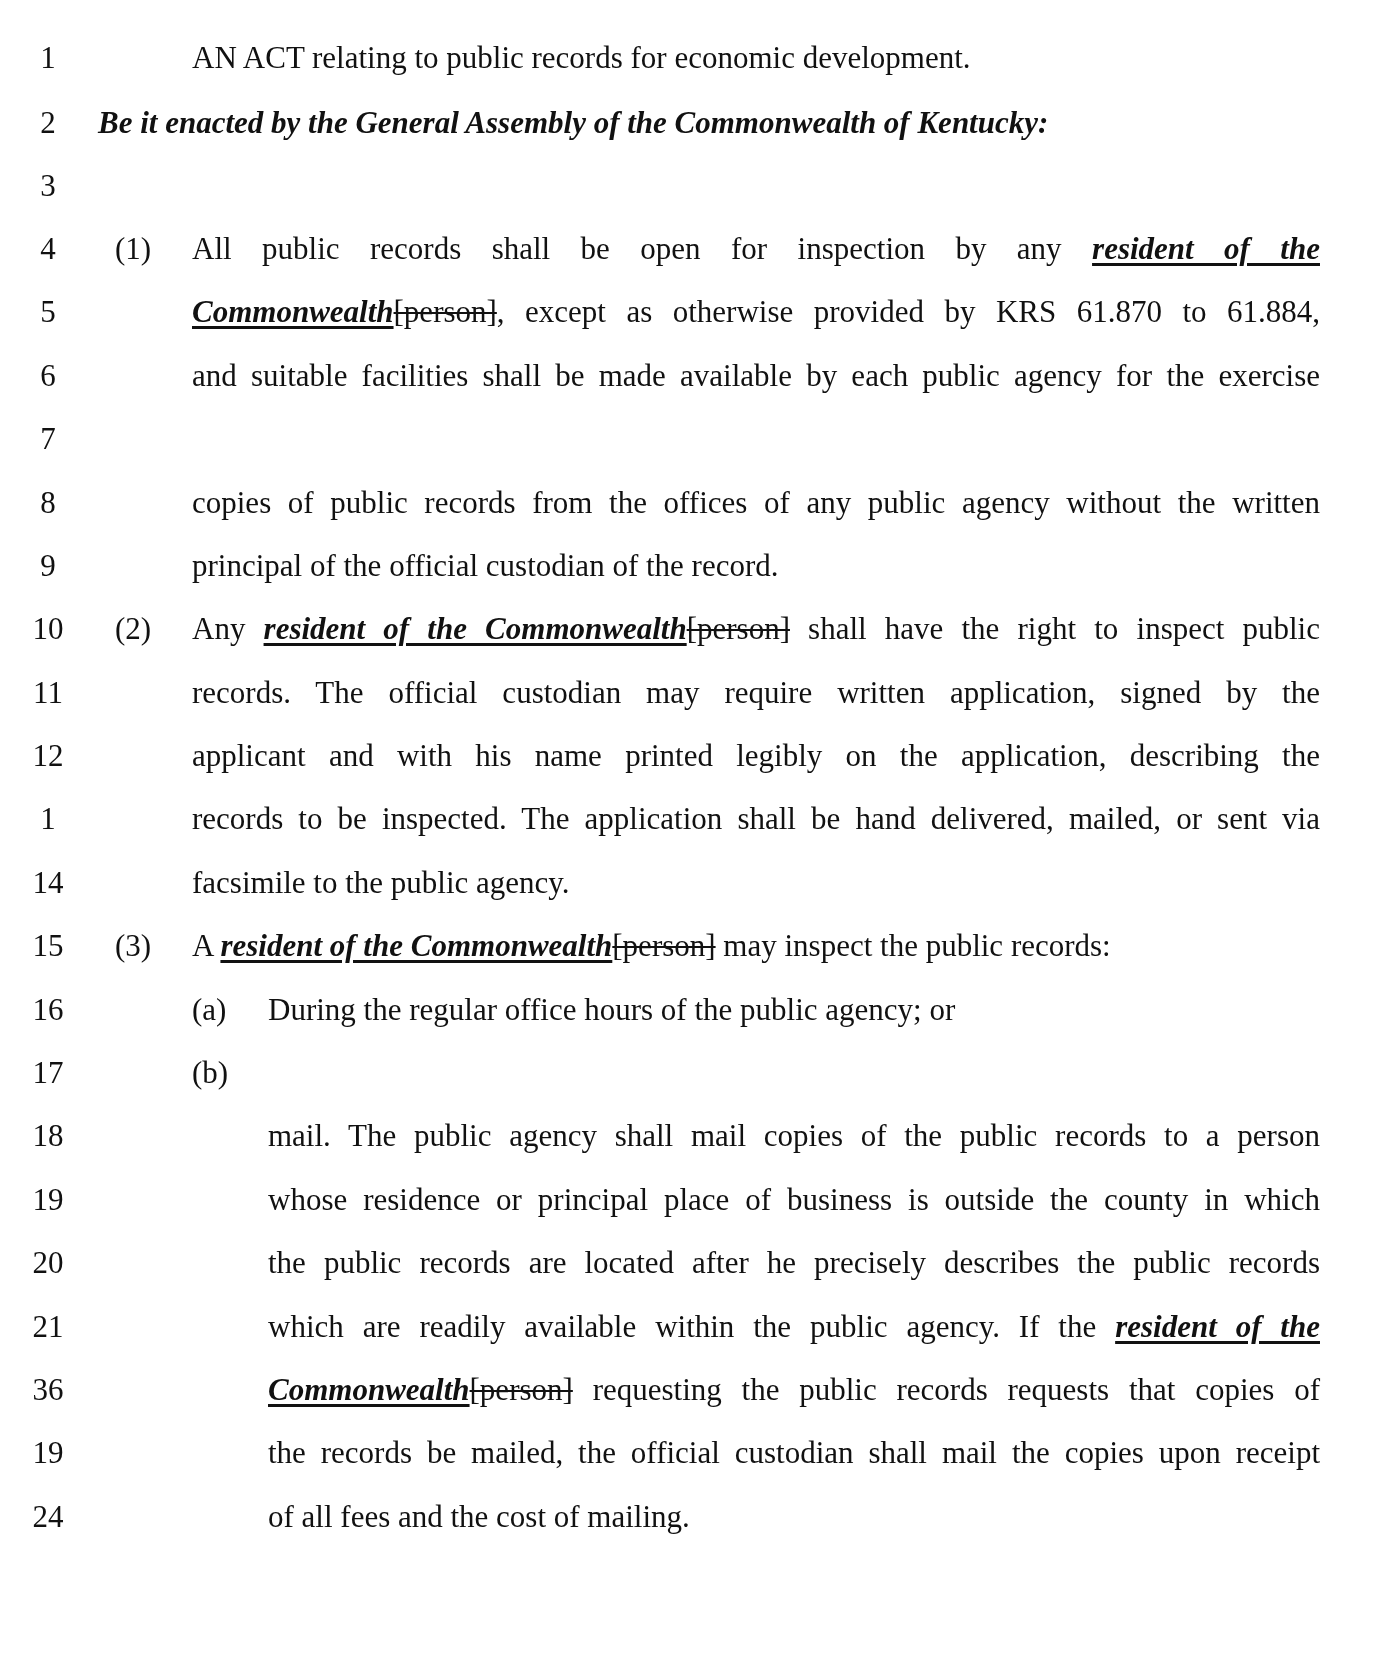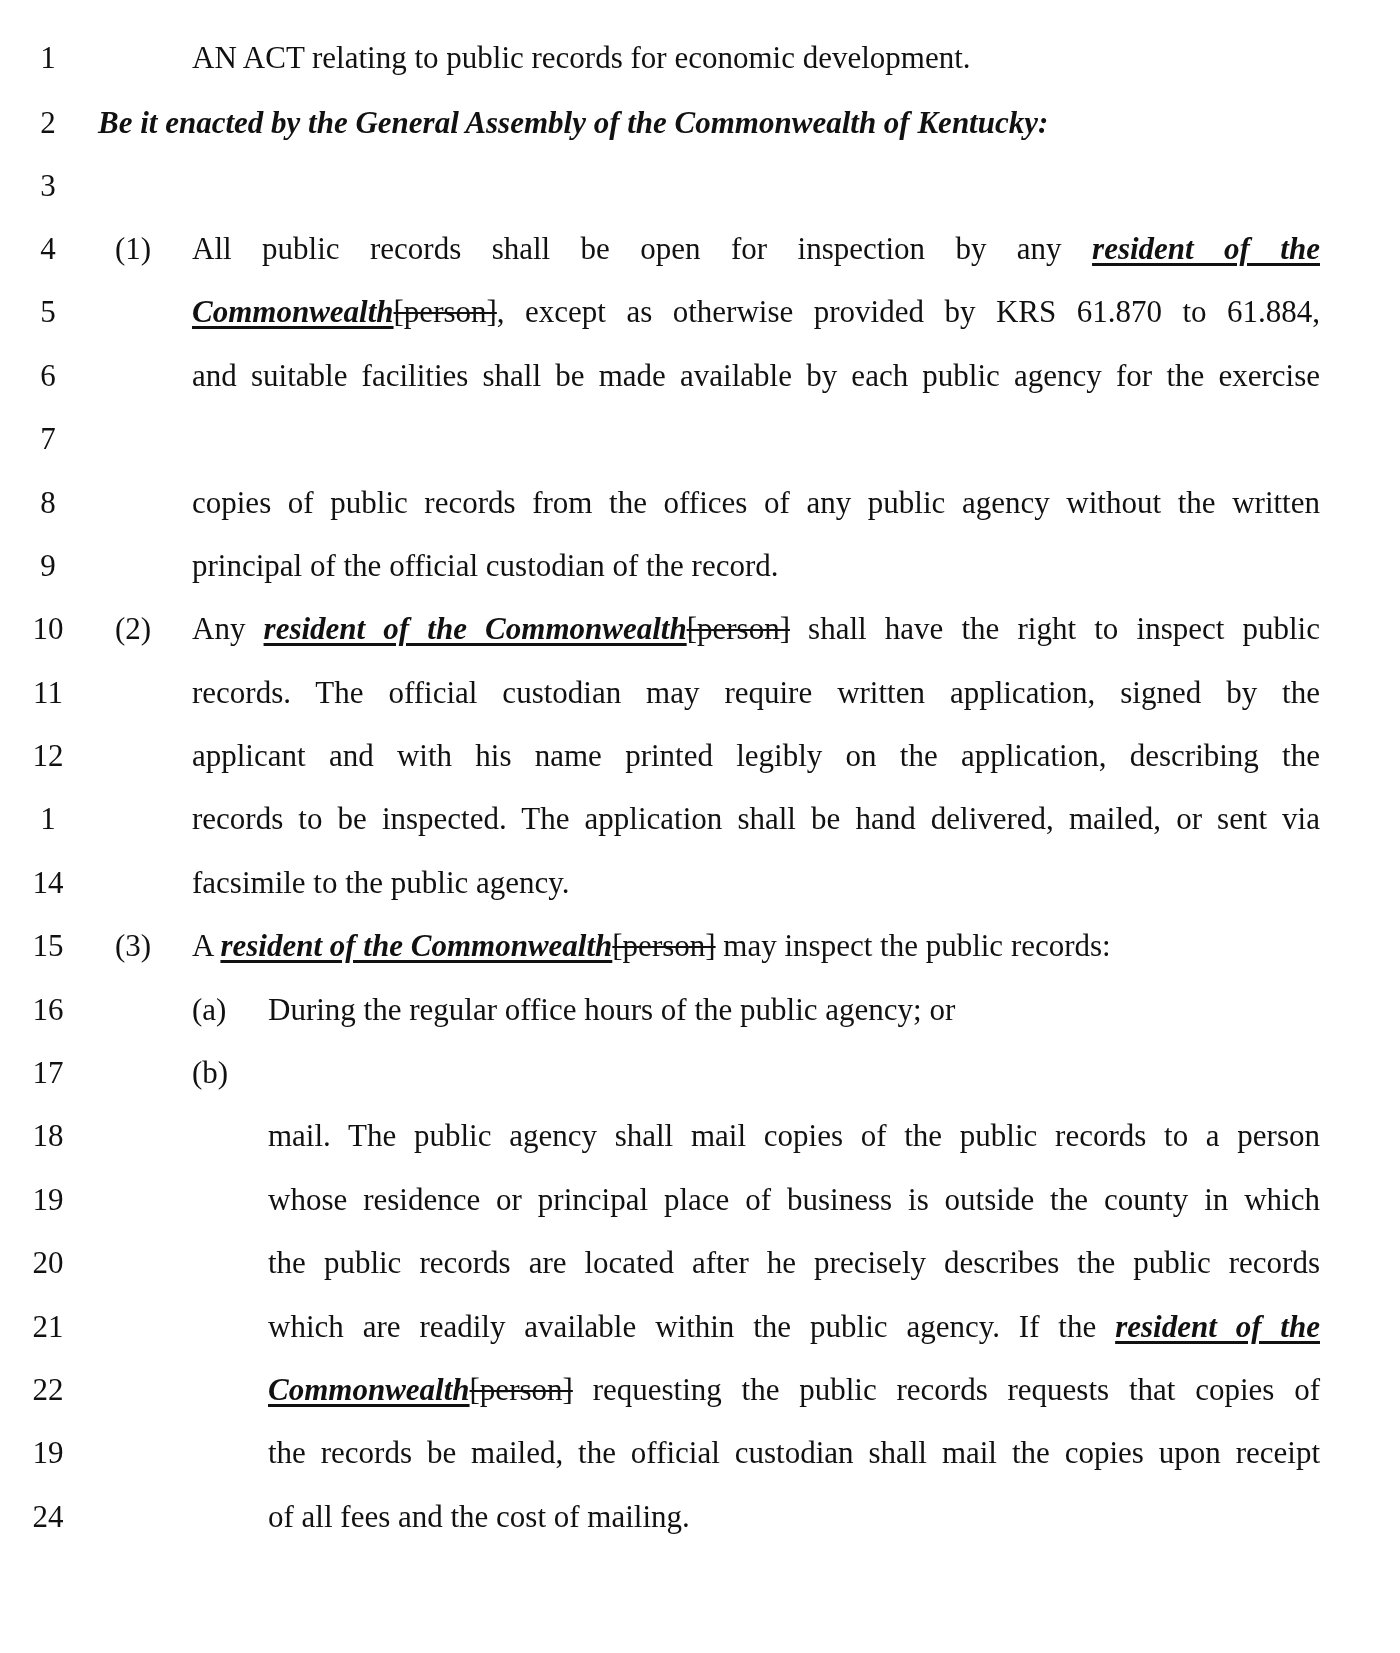--- a/index.html
+++ b/index.html
@@ -131,21 +131,21 @@
   <span class="lnum">20</span>
   <span class="text t2 justify">the public records are located after he precisely describes the public records</span>
 </div>
 
 <div class="line" style="top:1294px">
   <span class="lnum">21</span>
   <span class="text t2 justify"><span>which are readily available within the public agency. If the </span><span class="ins">resident of the</span></span>
 </div>
 
 <div class="line" style="top:1357px">
-  <span class="lnum">22</span>
+  <span class="lnum">36</span>
   <span class="text t2 justify"><span class="ins">Commonwealth</span><span class="del">[person]</span><span> requesting the public records requests that copies of</span></span>
 </div>
 
 <div class="line" style="top:1420px">
   <span class="lnum">19</span>
   <span class="text t2 justify">the records be mailed, the official custodian shall mail the copies upon receipt</span>
 </div>
 
 <div class="line" style="top:1484px">
   <span class="lnum">24</span>

